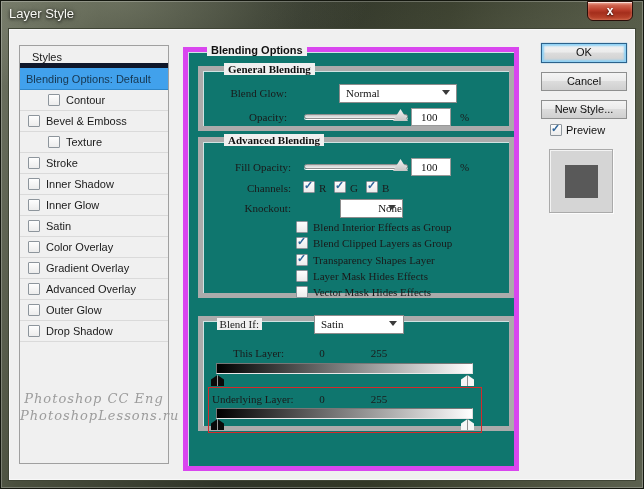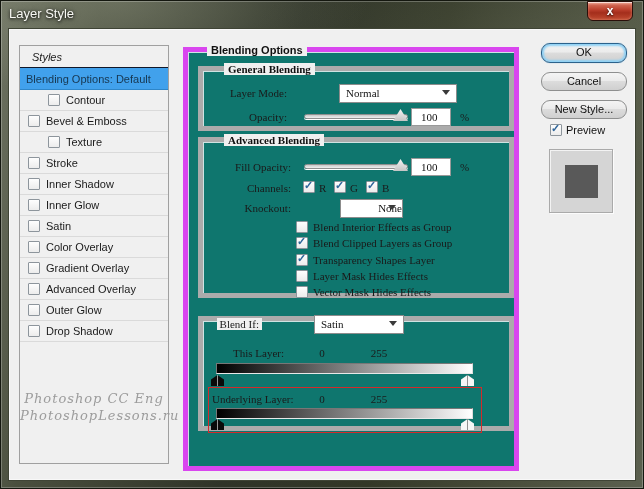--- a/index.html
+++ b/index.html
@@ -28,21 +28,21 @@
   .dialog {
     position:absolute; left:8px; top:28px; width:628px; height:453px;
     background:#f0f0f0; border:1px solid #3f4435;
     box-shadow: inset 0 0 0 1px rgba(255,255,255,.55);
   }
   
   .styles-box {
     position:absolute; left:10px; top:16px; width:150px; height:419px;
     border:1px solid #a0a0a0; background:#f0f0f0; font-size:11px; color:#1a1a1a;
   }
-  .styles-header { height:22px; line-height:22px; padding-left:12px; border-bottom:1px solid #0f172a;font-style:italic; }
+  .styles-header { height:22px; line-height:22px; padding-left:12px; border-bottom:5px solid #0f172a; }
   .side-row { position:relative; height:21px; line-height:21px; border-bottom:1px solid #dadada; }
   .side-row .cb { position:absolute; left:8px; top:4px; }
   .side-row.indent .cb { left:28px; }
   .side-row .side-label { position:absolute; left:26px; }
   .side-row.indent .side-label { left:46px; }
   .side-row.selected { height:22px; line-height:22px; background:var(--sel,#41a1ec); color:#17364f; border-bottom:1px solid #2e86c9; }
   .side-row.selected .side-label { left:6px; }
   .cb {
     display:inline-block; width:12px; height:12px; border:1px solid #8d959c;
     background:linear-gradient(#fefefe,#ececec); position:relative; border-radius:1px;
@@ -109,21 +109,21 @@
     position:absolute; width:13px; height:11px;
     clip-path:polygon(50% 0, 100% 42%, 100% 100%, 0 100%, 0 42%);
     filter:drop-shadow(0 0 1px #444);
   }
   .pent.black { background:linear-gradient(90deg,#0a0a0a 0 44%, #9a9a9a 44% 56%, #0a0a0a 56% 100%); }
   .pent.white { background:linear-gradient(90deg,#f6f6f6 0 44%, #8f8f8f 44% 56%, #f6f6f6 56% 100%); }
   .red-annotation { position:absolute; left:5px; top:66px; width:274px; height:46px; border:1px solid var(--ann,#d42a2a); }
   
   .btn {
     position:absolute; left:532px; width:86px; height:19px;
-    border:1px solid #8e8f8f; border-radius:9px;
+    border:1px solid #8e8f8f; border-radius:0;
     background:linear-gradient(#f4f4f4 0%, #ebebeb 45%, #dcdcdc 50%, #cfcfcf 100%);
     font-size:11px; color:#111; text-align:center; line-height:17px; cursor:default;
   }
   .btn-ok {
     top:14px; height:20px; border-color:#2c628b;
     box-shadow: inset 0 0 2px 2px #8fd1f5, 0 0 1px #5ba4d4;
   }
   .btn-cancel { top:43px; }
   .btn-newstyle { top:71px; }
   .preview-wrap { position:absolute; left:541px; top:95px; font-size:11px; color:#111; }
@@ -207,21 +207,21 @@
         <div>Photoshop CC Eng</div>
         <div>PhotoshopLessons.ru</div>
       </div>
     </div>
 
     <div class="panel">
       <span class="box-label">Blending Options</span>
 
       <div class="group g-general">
         <span class="box-label">General Blending</span>
-        <span class="lbl r-lbl" style="right:222px; top:16px;">Layer Mode:</span>
+        <span class="lbl r-lbl" style="right:222px; top:16px;">Blend Glow:</span>
         <div class="combo" style="left:99px; top:13px; width:118px;">
           <span>Normal</span>
           <span class="arrow"></span>
         </div>
         <span class="lbl r-lbl" style="right:222px; top:40px;">Opacity:</span>
         <div class="slider-track" style="left:101px; top:43px; width:104px;"></div>
         <div class="slider-thumb" style="left:190px; top:38px;"></div>
         <div class="num-input" style="left:208px; top:37px;">100</div>
         <span class="lbl" style="left:257px; top:40px;">%</span>
       </div>

